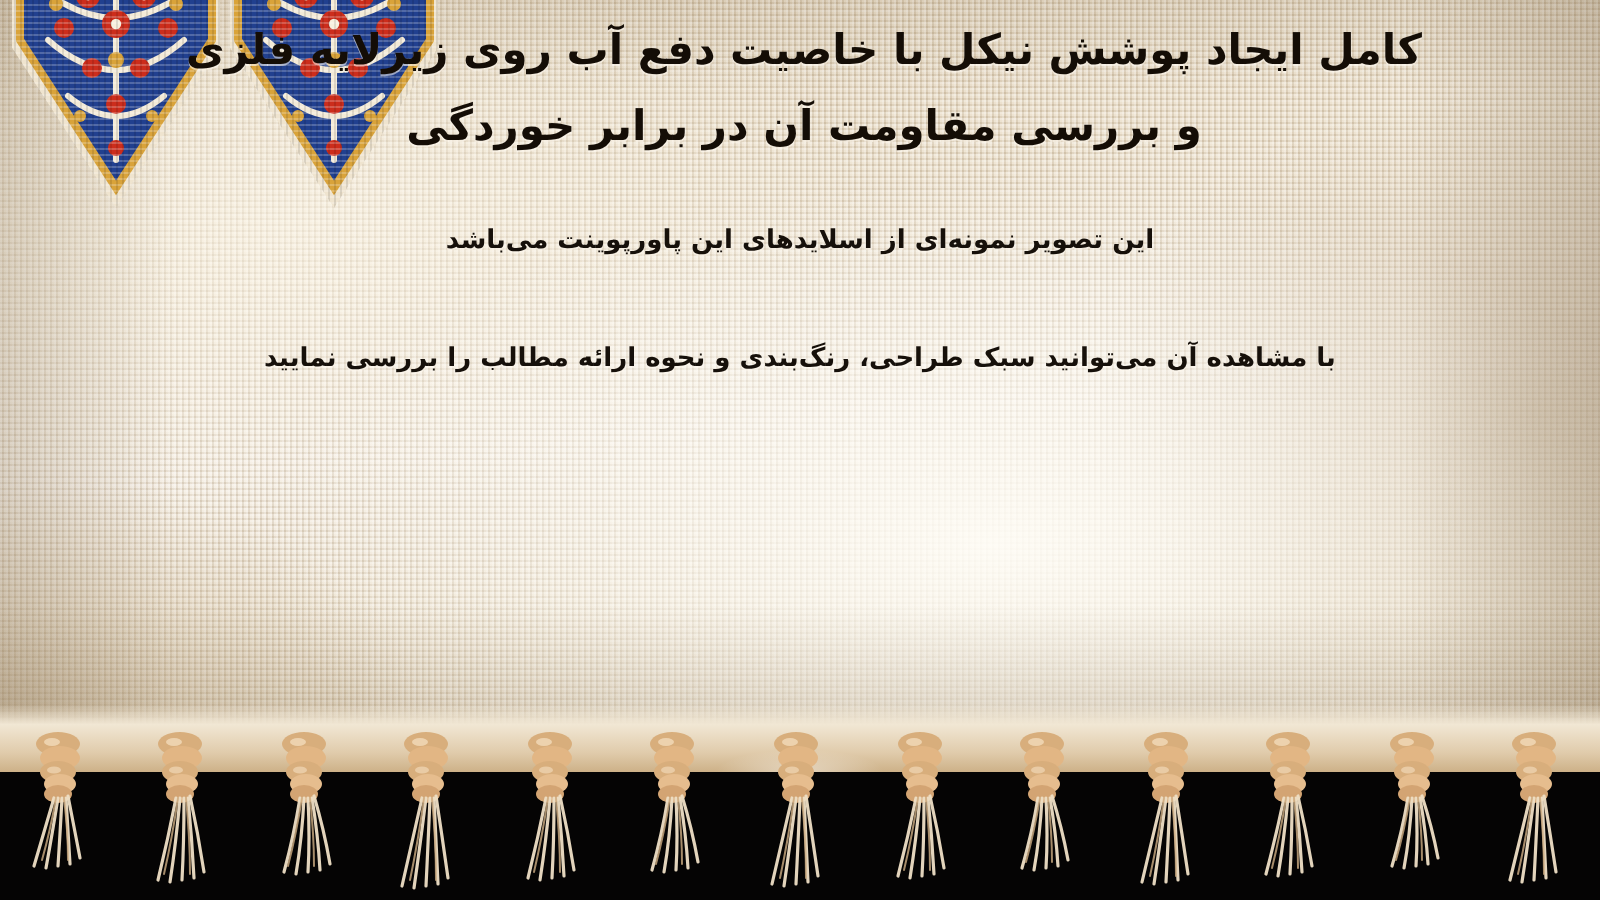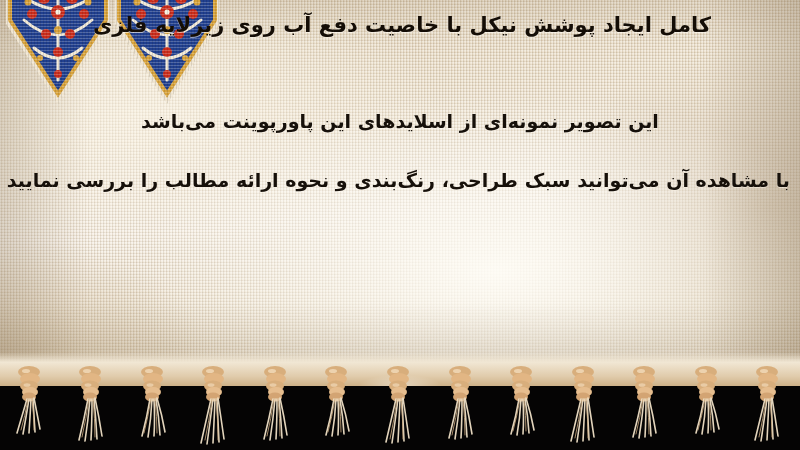--- a/index.html
+++ b/index.html
@@ -90,21 +90,21 @@
     text-shadow:0 1px 0 rgba(255,250,240,0.55);
   }
 
   .body-block {
     position:absolute;
     right:10px; top:104px; width:780px;
     text-align:center;
   }
   .body-line {
     font-family:"DejaVu Sans","Liberation Sans",sans-serif;
-    font-size:19px;
+    font-size:13px;
     font-weight:700;
     color:#16100a;
     white-space:nowrap;
     text-shadow:0 1px 0 rgba(255,250,240,0.5);
     text-align:center;
   }
   .body-line.l1 { line-height:34px; margin-bottom:8px; }
   .body-line.l2 { line-height:34px; margin-bottom:8px;margin-top:25px; }
   .body-line.l3 { line-height:34px; }
 
@@ -277,20 +277,21 @@
         <path d="M-8 5 Q0 11 8 5" stroke="#cc2d1c" stroke-width="2.6" fill="none"></path>
       </g>
       <circle cx="54" cy="212" r="3.6" fill="#cc2d1c"></circle>
     </svg>
   </div>
 
   <div class="text-layer">
 
     <div class="title-block">
       <div class="title-line">کامل ایجاد پوشش نیکل با خاصیت دفع آب روی زیرلایه فلزی</div>
+      <div class="title-line">و بررسی مقاومت آن در برابر خوردگی</div>
     </div>
 
     <div class="body-block">
       <div class="body-line l1">این تصویر نمونه‌ای از اسلایدهای این پاورپوینت می‌باشد</div>
       <div class="body-line l2">با مشاهده آن می‌توانید سبک طراحی، رنگ‌بندی و نحوه ارائه مطالب را بررسی نمایید</div>
     </div>
 
   </div>
 
   <div class="black-base"></div>

